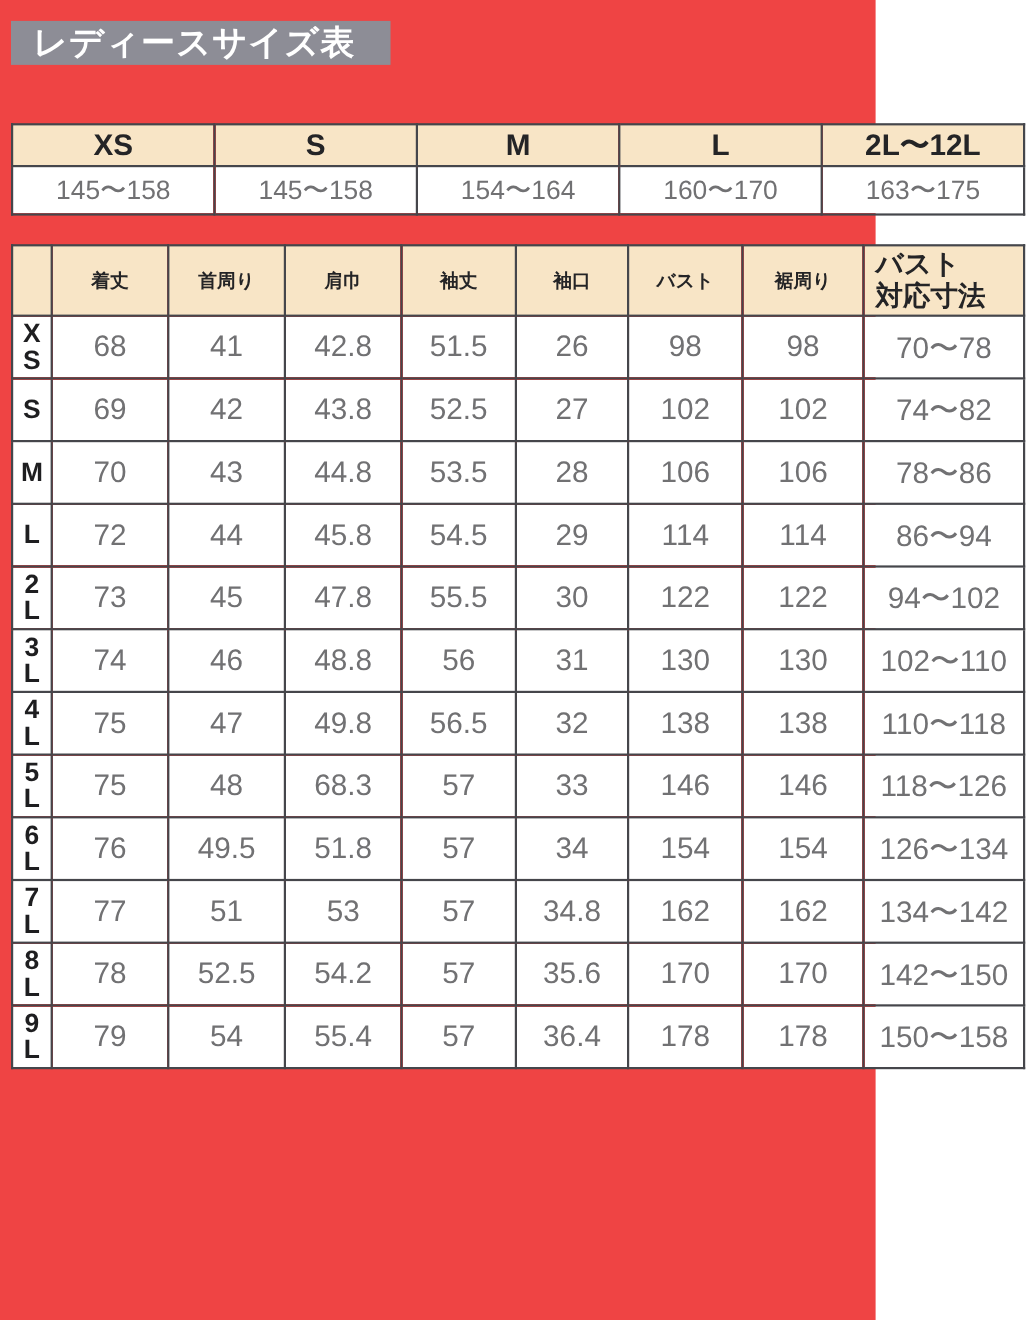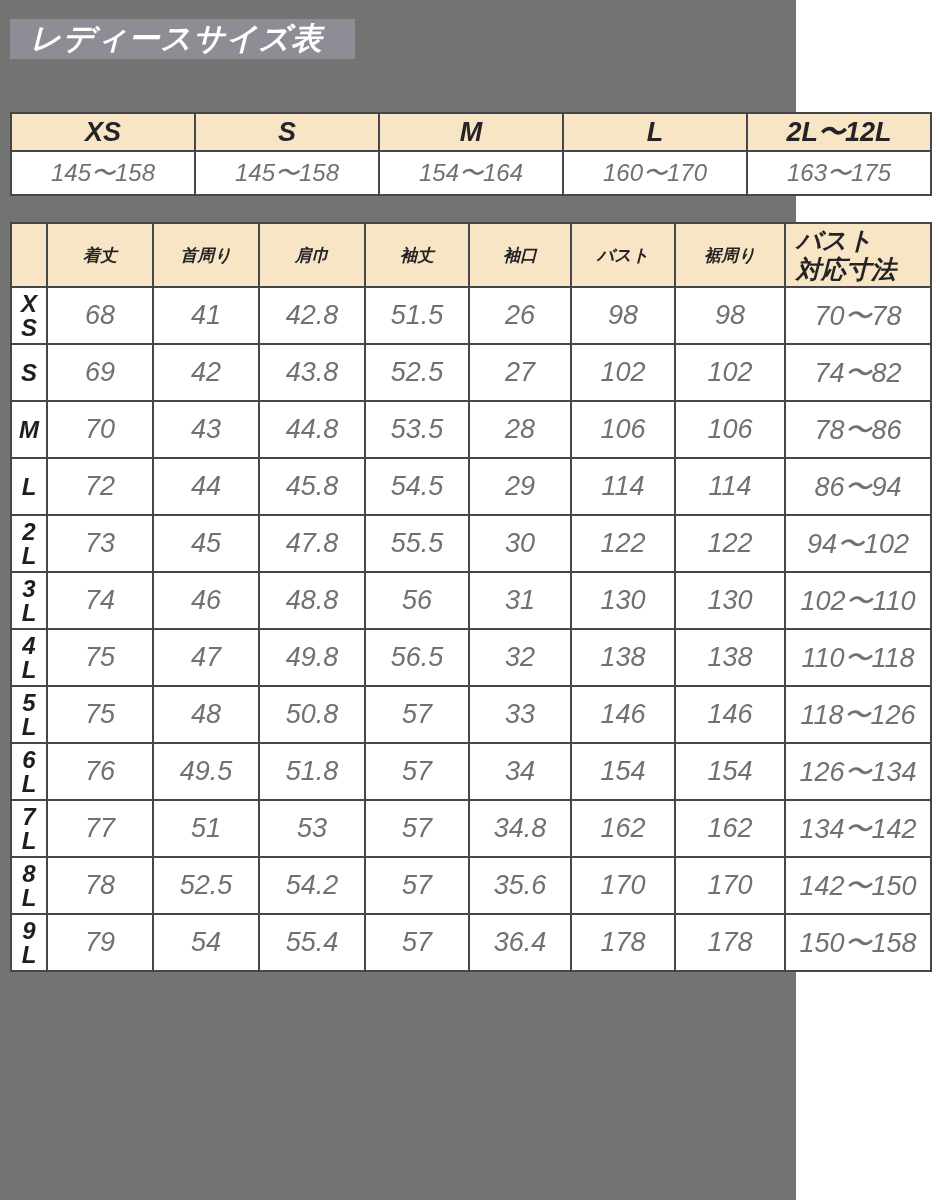--- a/index.html
+++ b/index.html
@@ -8,21 +8,21 @@
     --border:#45464B;
     --value-text:#717173;
     --label-text:#1E1E20;
   }
   *{box-sizing:border-box;margin:0;padding:0;}
   html,body{width:940px;height:1200px;background:#ffffff;overflow:hidden;}
   body{
     font-family:"Liberation Sans","DejaVu Sans",sans-serif;
     color:var(--label-text);
   }
-  .page{position:relative;width:796px;height:1200px;background:#737373;font-style:italic;}
+  .page{position:relative;width:796px;height:1200px;background:#ef4444;}
 
   
   .title-bar{
     position:absolute;left:10px;top:19px;
     width:345px;height:40px;
     background:var(--title-bg);
     color:#ffffff;
     font-size:31px;font-weight:bold;
     line-height:40px;
     padding-left:20px;
@@ -238,21 +238,21 @@
           <td>32</td>
           <td>138</td>
           <td>138</td>
           <td>110〜118</td>
         </tr>
         <tr>
           <th class="size-label">5
 L</th>
           <td>75</td>
           <td>48</td>
-          <td>50.8</td>
+          <td>68.3</td>
           <td>57</td>
           <td>33</td>
           <td>146</td>
           <td>146</td>
           <td>118〜126</td>
         </tr>
         <tr>
           <th class="size-label">6
 L</th>
           <td>76</td>

